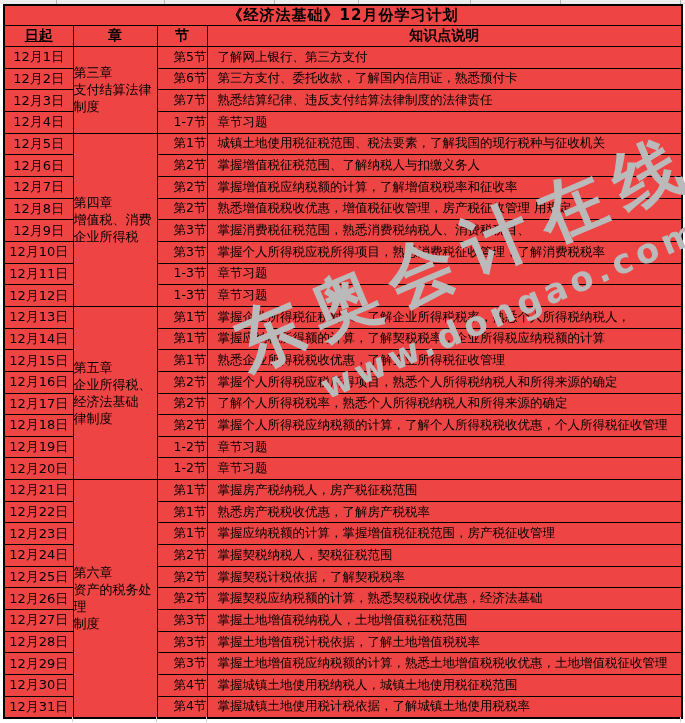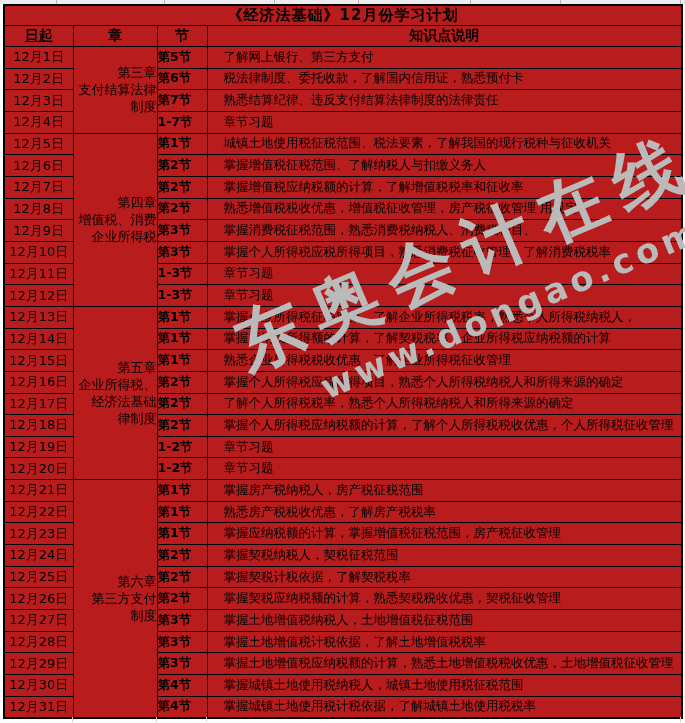--- a/index.html
+++ b/index.html
@@ -15,45 +15,45 @@
   }
   .top-strip .tick{
     position:absolute;top:0;width:1px;height:4px;background:#b5b5b5;
   }
   .bottom-tick{
     position:absolute;top:717px;width:1px;height:5px;background:#cfcfcf;
   }
   table.plan{
     position:absolute;left:3px;top:4px;
     border-collapse:collapse;table-layout:fixed;
-    width:678px;background:#b91c1c;
+    width:678px;background:#ef4444;
     border:2px solid #000;
   }
   th,td{
     border:1px solid #000;
     padding:0;margin:0;
     overflow:hidden;white-space:nowrap;
     color:#000;
   }
   tr.title-row th{
     height:17px;font-size:15px;font-weight:bold;text-align:center;
     letter-spacing:1px;
   }
   tr.header-row th{
     height:20px;font-size:14px;font-weight:bold;text-align:center;
   }
   tr.header-row th.c-date span{text-decoration:underline;}
   tbody tr{height:21.67px;}
   td.c-date{width:69px;text-align:center;font-size:13px;}
   td.c-chapter{
-    width:84px;text-align:right;font-size:13px;line-height:17px;
+    width:84px;text-align:left;font-size:13px;line-height:17px;
     white-space:pre-line;vertical-align:middle;
   }
-  td.c-section{width:50px;text-align:left;font-size:12.5px;font-weight:bold;}
-  td.c-note{width:475px;text-align:left;font-size:12.5px;padding-left:16px;}
+  td.c-section{width:50px;text-align:right;font-size:12.5px;}
+  td.c-note{width:475px;text-align:left;font-size:12.5px;padding-left:10px;}
   col.w-date{width:69px;}col.w-chapter{width:84px;}
   col.w-section{width:50px;}col.w-note{width:475px;}
   
   .watermark{
     position:absolute;left:225px;top:318px;
     transform:rotate(-23deg);transform-origin:0 0;
     pointer-events:none;z-index:5;
     color:rgba(186,186,186,0.8);
     white-space:nowrap;
   }
@@ -101,21 +101,21 @@
         <td class="c-date">12月1日</td>
         <td class="c-chapter" rowspan="4">第三章
 支付结算法律
 制度</td>
         <td class="c-section">第5节</td>
         <td class="c-note">了解网上银行、第三方支付</td>
       </tr>
       <tr>
         <td class="c-date">12月2日</td>
         <td class="c-section">第6节</td>
-        <td class="c-note">税法律制度、委托收款，了解国内信用证，熟悉预付卡</td>
+        <td class="c-note">第三方支付、委托收款，了解国内信用证，熟悉预付卡</td>
       </tr>
       <tr>
         <td class="c-date">12月3日</td>
         <td class="c-section">第7节</td>
         <td class="c-note">熟悉结算纪律、违反支付结算法律制度的法律责任</td>
       </tr>
       <tr>
         <td class="c-date">12月4日</td>
         <td class="c-section">1-7节</td>
         <td class="c-note">章节习题</td>
@@ -203,21 +203,21 @@
         <td class="c-note">章节习题</td>
       </tr>
       <tr>
         <td class="c-date">12月20日</td>
         <td class="c-section">1-2节</td>
         <td class="c-note">章节习题</td>
       </tr>
       <tr>
         <td class="c-date">12月21日</td>
         <td class="c-chapter" rowspan="11">第六章
-第三方支付
+资产的税务处理
 制度</td>
         <td class="c-section">第1节</td>
         <td class="c-note">掌握房产税纳税人，房产税征税范围</td>
       </tr>
       <tr>
         <td class="c-date">12月22日</td>
         <td class="c-section">第1节</td>
         <td class="c-note">熟悉房产税税收优惠，了解房产税税率</td>
       </tr>
       <tr>
@@ -231,21 +231,21 @@
         <td class="c-note">掌握契税纳税人，契税征税范围</td>
       </tr>
       <tr>
         <td class="c-date">12月25日</td>
         <td class="c-section">第2节</td>
         <td class="c-note">掌握契税计税依据，了解契税税率</td>
       </tr>
       <tr>
         <td class="c-date">12月26日</td>
         <td class="c-section">第2节</td>
-        <td class="c-note">掌握契税应纳税额的计算，熟悉契税税收优惠，契税征收管理</td>
+        <td class="c-note">掌握契税应纳税额的计算，熟悉契税税收优惠，经济法基础</td>
       </tr>
       <tr>
         <td class="c-date">12月27日</td>
         <td class="c-section">第3节</td>
         <td class="c-note">掌握土地增值税纳税人，土地增值税征税范围</td>
       </tr>
       <tr>
         <td class="c-date">12月28日</td>
         <td class="c-section">第3节</td>
         <td class="c-note">掌握土地增值税计税依据，了解土地增值税税率</td>

